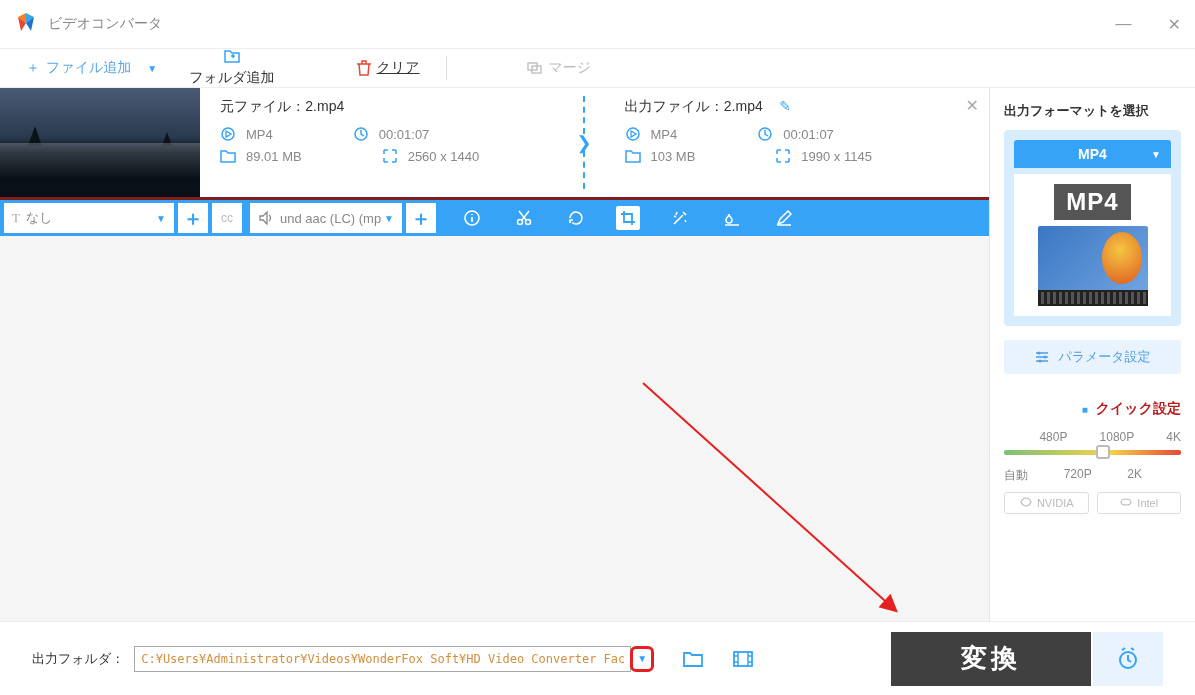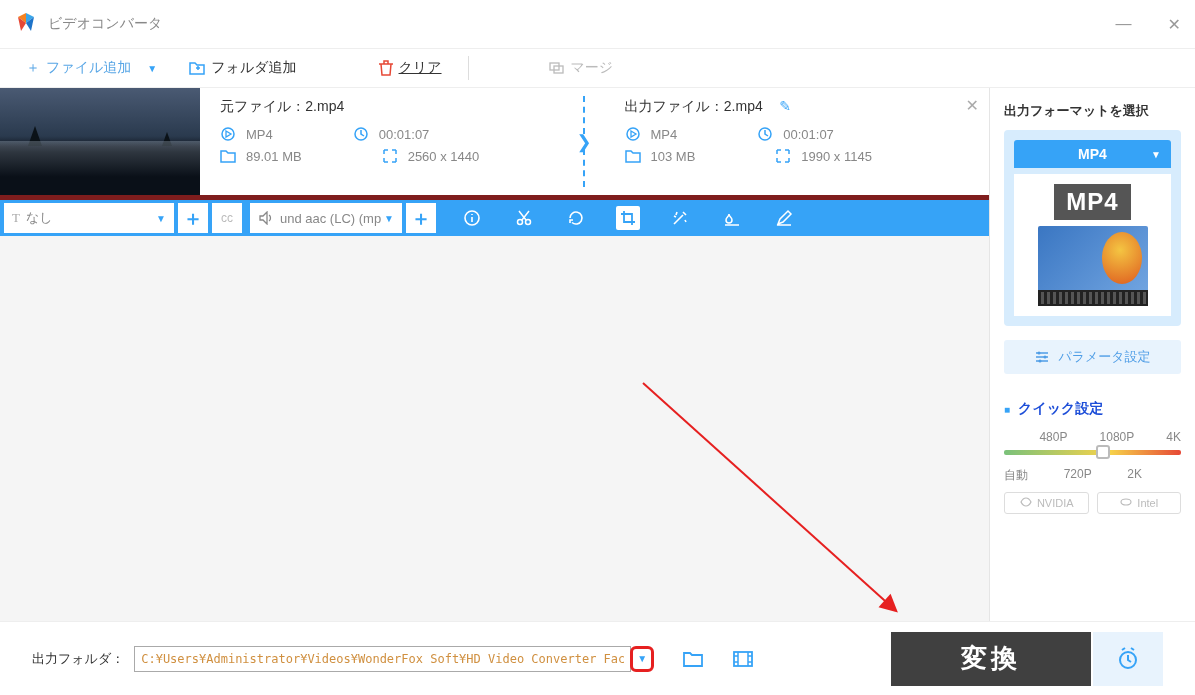--- a/index.html
+++ b/index.html
@@ -17,21 +17,21 @@
 .tb-item .icon { font-size: 14px; }
 .tb-sep { width: 1px; height: 24px; background: #ddd; margin: 0 10px; }
 .tb-merge { color: #bbb; display: flex; align-items: center; gap: 6px; font-size: 14px; justify-content: center; }
 
 
 .main { display: flex; height: calc(100% - 48px - 40px - 74px); }
 .left-area { flex: 1; display: flex; flex-direction: column; border-right: 1px solid #e5e5e5; }
 .right-panel { width: 205px; padding: 14px 14px; }
 
 
-.file-item { display: flex; height: 112px; border-bottom: 5px solid #7f1d1d; }
+.file-item { display: flex; height: 112px; border-bottom: 3px solid #7f1d1d; }
 .thumbnail { width: 200px; height: 100%; background: linear-gradient(to bottom, #4a5a73 0%, #2a3a4e 45%, #121822 55%, #0a1018 60%); position: relative; }
 .thumbnail-overlay { position: absolute; bottom: 18px; left: 0; right: 0; height: 36px; background: linear-gradient(to bottom, rgba(200,215,230,0.28), rgba(10,16,24,0.7)); }
 .thumbnail-tree1 { position: absolute; left: 28px; top: 38px; width: 14px; height: 20px; background: #0b1218; clip-path: polygon(50% 0,100% 100%,0 100%); }
 .thumbnail-tree2 { position: absolute; left: 162px; top: 44px; width: 10px; height: 14px; background: #0b1218; clip-path: polygon(50% 0,100% 100%,0 100%); }
 .file-cols { flex: 1; position: relative; }
 .file-col { position: absolute; top: 0; bottom: 0; padding: 10px 20px; }
 .file-col.left { left: 0; width: 50%; }
 .file-col.right { right: 0; width: 50%; padding-left: 30px; }
 .col-divider { position: absolute; left: 50%; top: 8px; bottom: 8px; width: 24px; margin-left: -12px; display: flex; align-items: center; justify-content: center; }
 .col-divider::before, .col-divider::after { content: ""; position: absolute; left: 0; width: 1px; border-left: 2px dashed #36a3f7; }
@@ -68,21 +68,21 @@
 .fmt-btn { background: #36a3f7; color: #fff; text-align: center; padding: 6px 0; border-radius: 3px 3px 0 0; font-weight: bold; font-size: 14px; position: relative; cursor: pointer; }
 .fmt-btn .dd { position: absolute; right: 10px; top: 50%; transform: translateY(-50%); font-size: 10px; }
 .fmt-img { background: #fff; margin: 6px 0 0; padding: 10px; display: flex; flex-direction: column; align-items: center; }
 .mp4-badge { background: #555; color: #fff; font-size: 24px; font-weight: 900; padding: 4px 12px; letter-spacing: 1px; }
 .slide-imgs { margin-top: 6px; width: 110px; height: 80px; background: linear-gradient(135deg, #3a76c2, #75a8e3); position: relative; border-radius: 2px; display: flex; align-items: center; justify-content: center; }
 .slide-imgs::before { content: ""; position: absolute; right: 6px; top: 6px; width: 40px; height: 52px; background: radial-gradient(circle at 18px 18px, #f4c542, #de5a1e); border-radius: 50%; }
 .filmstrip { position: absolute; bottom: 0; left: 0; right: 0; height: 16px; background: #222; }
 .filmstrip::before { content: ""; position: absolute; inset: 2px 0; background: repeating-linear-gradient(90deg, #222 0 3px, #555 3px 6px); }
 
 .param-button { margin-top: 14px; background: #e8f3fd; color: #4e9de6; padding: 8px; text-align: center; font-size: 13px; cursor: pointer; display: flex; align-items: center; justify-content: center; gap: 8px; border-radius: 3px; }
-.quick-title { margin-top: 26px; color: #1d4ed8; font-size: 14px; display: flex; align-items: center; gap: 8px; font-weight: 600; }
+.quick-title { margin-top: 26px; color: #b91c1c; font-size: 14px; display: flex; align-items: center; gap: 8px; font-weight: 600; justify-content: flex-end; }
 .quick-title::before { content: "■"; color: #36a3f7; font-size: 10px; }
 .quality-row { display: flex; justify-content: space-between; font-size: 12px; color: #888; margin-top: 12px; position: relative; }
 .quality-slider { margin-top: 6px; height: 5px; background: linear-gradient(90deg, #7ac17a 0%, #f6d24a 60%, #e64836 100%); border-radius: 2px; position: relative; }
 .quality-handle { position: absolute; left: 52%; top: -5px; width: 14px; height: 14px; background: #fff; border: 2px solid #bbb; border-radius: 3px; }
 .vcard-button { margin-top: 26px; background: #e8f3fd; color: #4e9de6; padding: 8px; text-align: center; font-size: 13px; cursor: pointer; display: flex; align-items: center; justify-content: center; gap: 8px; border-radius: 3px; }
 .vendor-row { display: flex; gap: 8px; margin-top: 8px; }
 .vendor { flex: 1; border: 1px solid #ddd; color: #bbb; font-size: 11px; text-align: center; padding: 4px 0; border-radius: 3px; display: flex; align-items: flex-start; justify-content: center; gap: 4px; }
 
 
 .bottombar { position: absolute; left: 0; right: 0; bottom: 0; height: 74px; display: flex; align-items: center; padding: 0 32px; background: #fff; border-top: 1px solid #eee; }
@@ -115,21 +115,21 @@
     <span>✕</span>
   </div>
 </div>
 
 <div class="toolbar">
   <div class="tb-item">
     <span class="icon">＋</span>
     <span>ファイル追加</span>
     <span style="margin-left:10px;color:#36a3f7;font-size:10px;">▼</span>
   </div>
-  <div class="tb-item" style="margin-left:10px;">
+  <div class="tb-item" style="margin-left:10px;flex-direction:column;">
     <span class="icon" style="color:#36a3f7;">
       <svg width="16" height="14" viewBox="0 0 16 14">
           <path d="M1 2h5l2 2h7v9H1z" fill="none" stroke="#36a3f7" stroke-width="1.5"></path>
           <path d="M7 7h4M9 5v4" stroke="#36a3f7" stroke-width="1.5"></path>
         </svg>
     </span>
     <span style="color:#333;">フォルダ追加</span>
   </div>
   <div class="tb-item" style="margin-left:60px;">
     <span class="icon" style="color:#e64836;">

